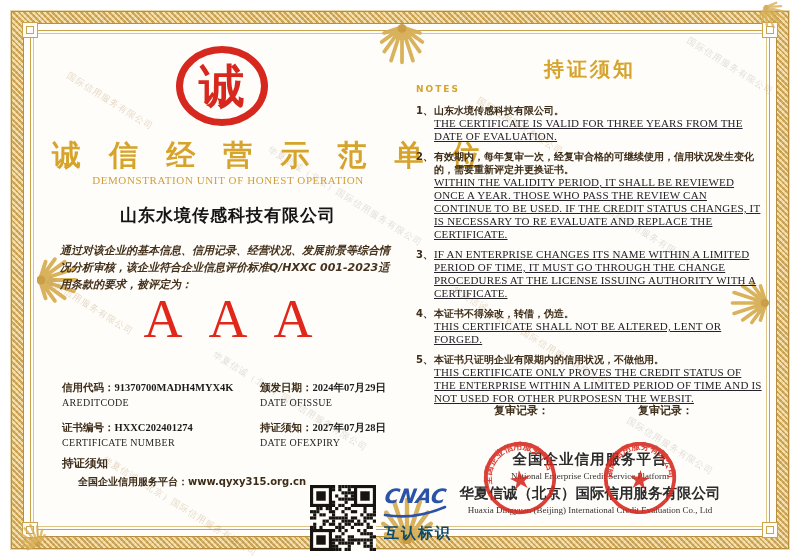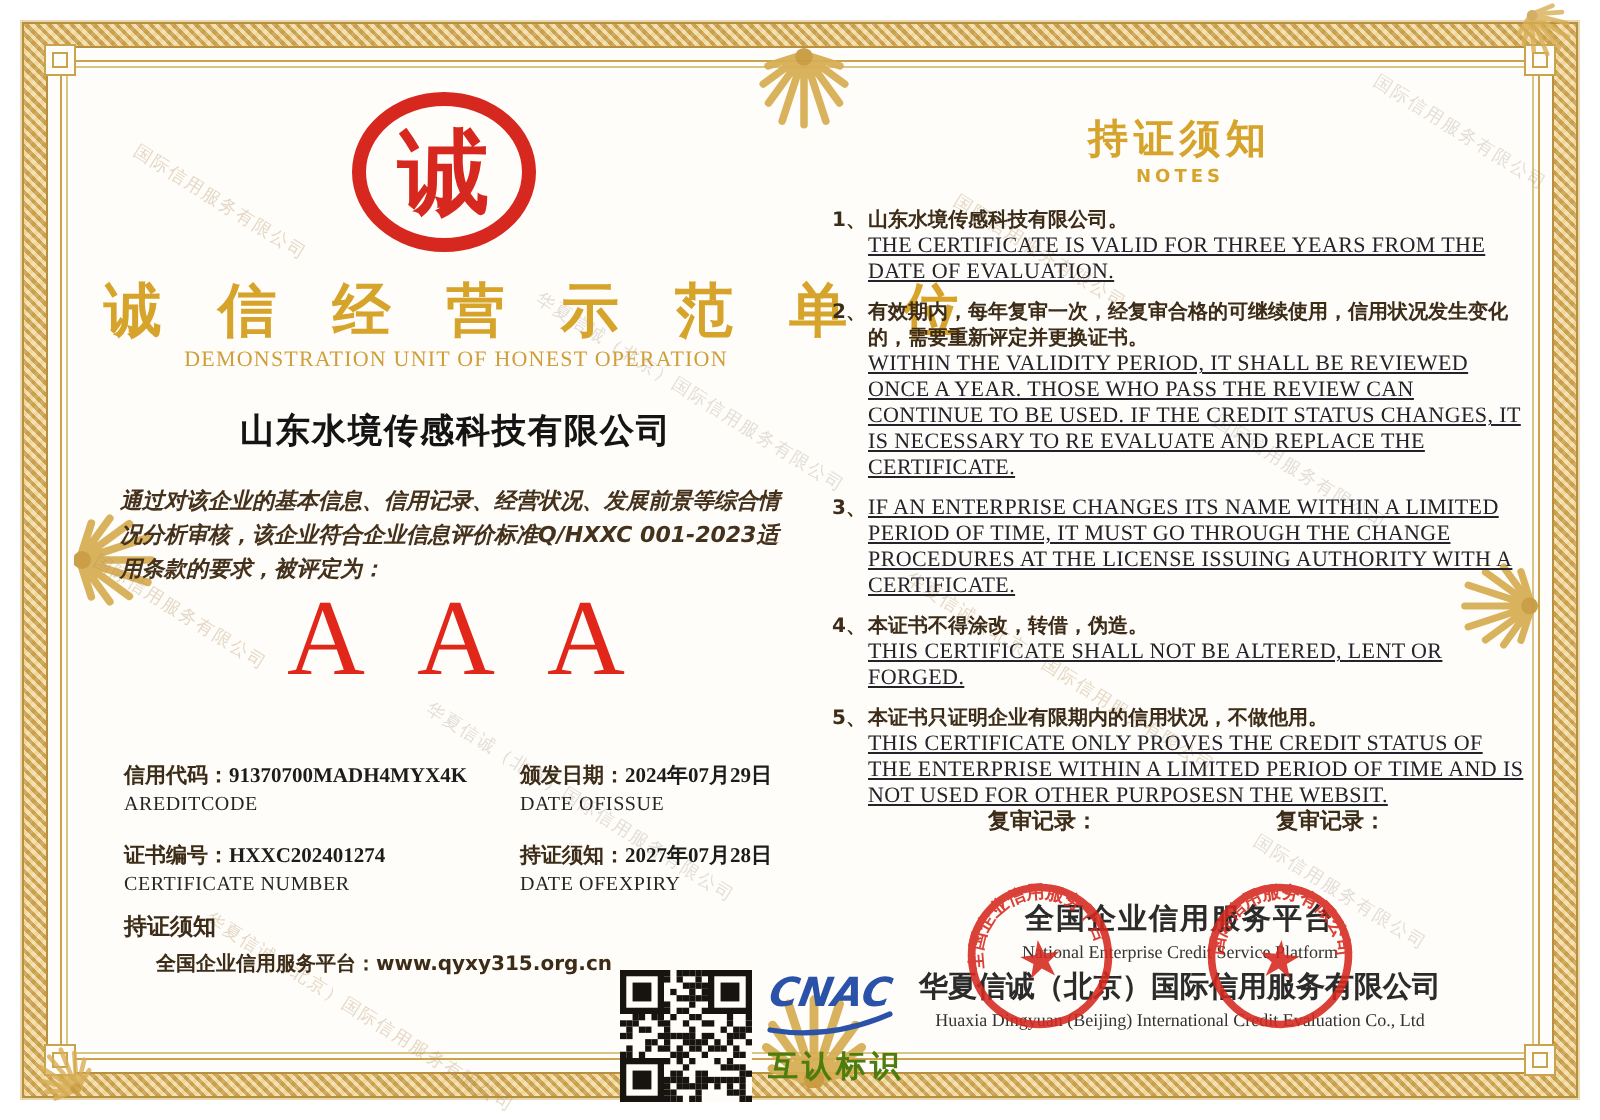--- a/index.html
+++ b/index.html
@@ -57,27 +57,27 @@
   .f1{left:0;top:0;} .f2{left:0;top:40px;} .f3{left:198px;top:0;} .f4{left:198px;top:40px;}
   .query-title{position:absolute;left:10px;top:420px;font-size:11.5px;font-weight:800;color:#3d2c18;}
   .query-url{position:absolute;left:26px;top:439px;font-size:10px;font-weight:700;color:#3d2c18;}
 
   .qr{position:absolute;left:258px;top:449px;width:66px;height:66px;}
   .qr svg{display:block;}
   .cnac{position:absolute;left:330px;top:448px;width:66px;text-align:center;}
   .cnac-text{display:inline-block;font-size:20px;font-weight:800;color:#2a52a8;
     font-style:italic;transform:skewX(-10deg);letter-spacing:0;}
   .cnac-caption{position:absolute;left:328px;top:488px;width:76px;font-size:15px;
-    font-weight:800;color:#4d7c0f;letter-spacing:2px;}
+    font-weight:800;color:#0c4a6e;letter-spacing:2px;}
 
   
   .right{position:absolute;left:416px;top:48px;width:348px;}
   .notes-title{position:absolute;left:0;top:8px;width:348px;text-align:center;
     font-size:20px;font-weight:800;color:#d6a32b;letter-spacing:3px;}
-  .notes-sub{position:absolute;left:0;top:36px;width:348px;text-align:center;
+  .notes-sub{position:absolute;left:0;top:36px;width:348px;text-align:left;
     font-size:9px;font-weight:800;color:#d6a32b;letter-spacing:2px;}
   .notes-list{position:absolute;left:0;top:56px;width:348px;}
   .note{display:flex;margin-bottom:7px;}
   .note-num{flex:0 0 18px;font-size:10px;font-weight:800;color:#3d2c18;line-height:13px;}
   .note-body{flex:1;}
   .note-zh{font-size:10px;font-weight:800;color:#3d2c18;line-height:13px;}
   .note-en{font-size:11px;color:#24222a;line-height:13px;
     font-family:"Liberation Serif","DejaVu Serif",serif;letter-spacing:.2px;text-decoration:underline;}
 
   .review{position:absolute;font-size:11px;font-weight:800;color:#3d2c18;}

